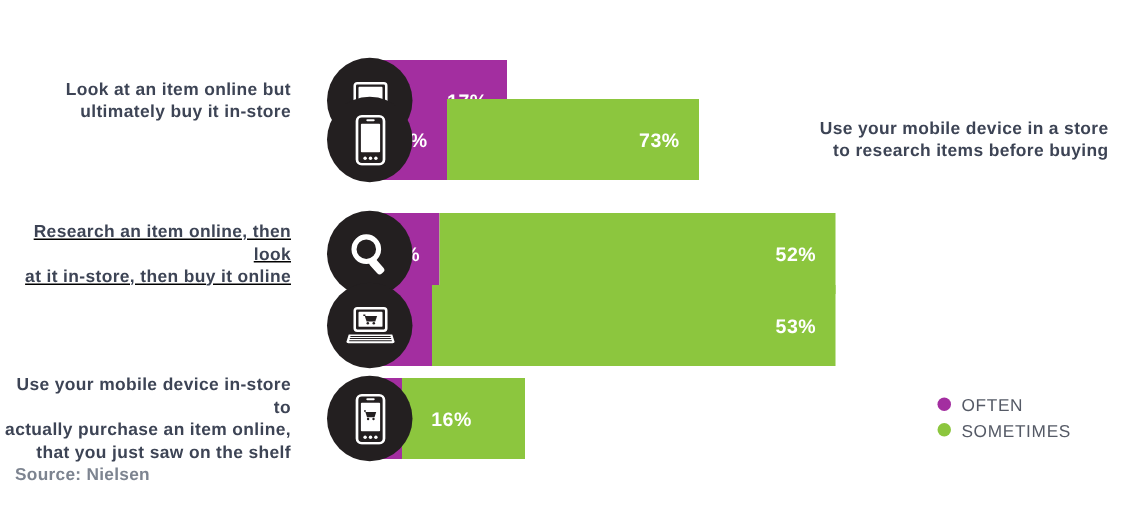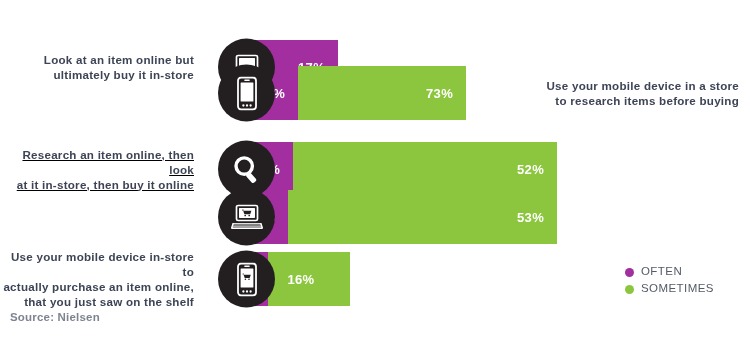--- a/index.html
+++ b/index.html
@@ -72,21 +72,21 @@
   .seg-sometimes{background:#8cc63e;}
 
   .legend{
     position:absolute;
     right:36px;
     bottom:42px;
     z-index:4;
   }
   .legend-item{
     display:flex;
-    align-items:flex-end;
+    align-items:flex-start;
     margin-bottom:5px;
     font-size:11.5px;
     color:#555a66;
     letter-spacing:.45px;
   }
   .legend-dot{
     width:9px;height:9px;border-radius:50%;
     margin-right:7px;
     flex:0 0 auto;
   }

